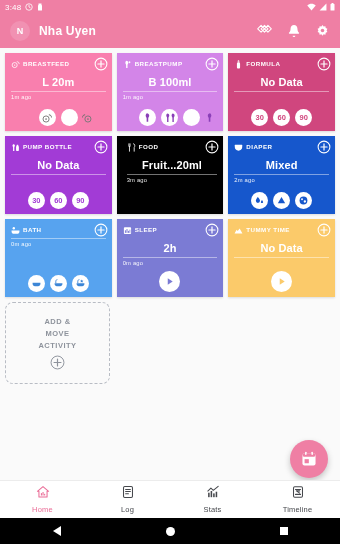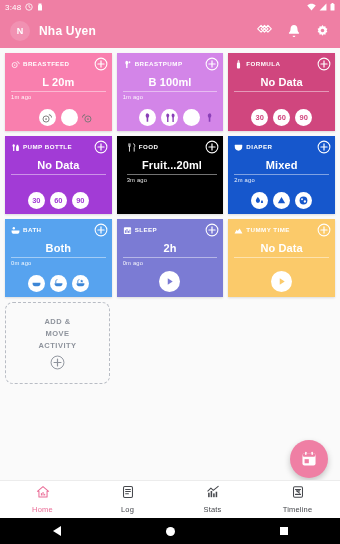--- a/index.html
+++ b/index.html
@@ -348,21 +348,20 @@
        <span class="hic"><svg width="9" height="9" viewBox="0 0 16 16">
               <circle cx="5" cy="4" r="2.1" fill="#fff"></circle>
               <path d="M1 8.2h14v1.4c0 2.4-1.8 4.2-4.2 4.2H5.2C2.9 13.8 1 12 1 9.6z" fill="#fff"></path>
             </svg></span>
        <span class="card-title">BATH</span>
      </div>
      <div class="plus"><svg width="14" height="14" viewBox="0 0 20 20">
             <circle cx="10" cy="10" r="8.4" fill="none" stroke="#fff" stroke-width="1.5"></circle>
             <path d="M10 5.6v8.8M5.6 10h8.8" stroke="#fff" stroke-width="1.7" stroke-linecap="round"></path>
           </svg></div>
-     <div class="card-value">Both</div>
      <div class="rule"></div>
      <div class="ago">0m ago</div>
      <div class="actions">
           <div class="pill">
             <svg width="11" height="11" viewBox="0 0 18 18">
               <path d="M2.6 7.8h12.8v1.8c0 2.2-1.7 3.8-3.9 3.8H6.5c-2.2 0-3.9-1.6-3.9-3.8z" fill="#3d86d6"></path>
             </svg>
           </div>
           <div class="pill">
             <svg width="11" height="11" viewBox="0 0 18 18">

